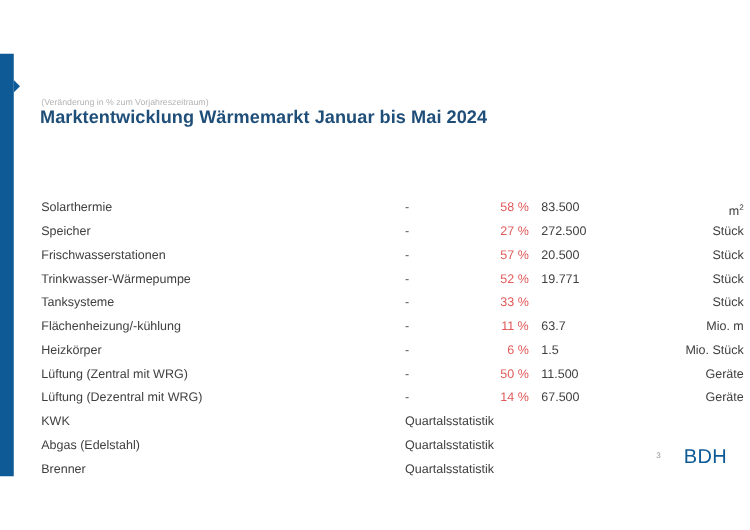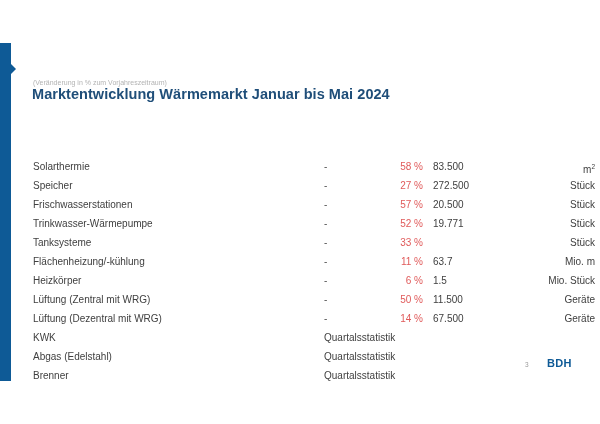--- a/index.html
+++ b/index.html
@@ -82,22 +82,22 @@
       position: absolute;
       left: 525px;
       top: 361px;
       font-size: 6.5px;
       color: #9a9a9a;
     }
     .logo {
       position: absolute;
       left: 547px;
       top: 357px;
-      font-size: 11px;
-      font-weight: bold;
+      font-size: 16px;
+      font-weight: normal;
       color: #0e5a96;
       letter-spacing: 0.3px;
     }
   </style>
 </head>
 <body>
 
 <div class="side-bar"></div>
 <div class="side-arrow"></div>
 

